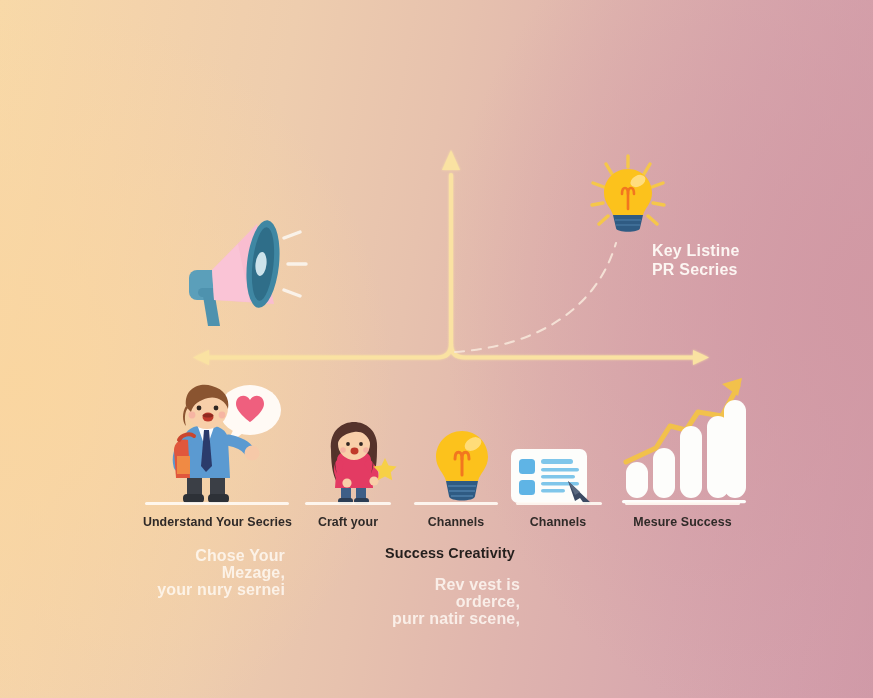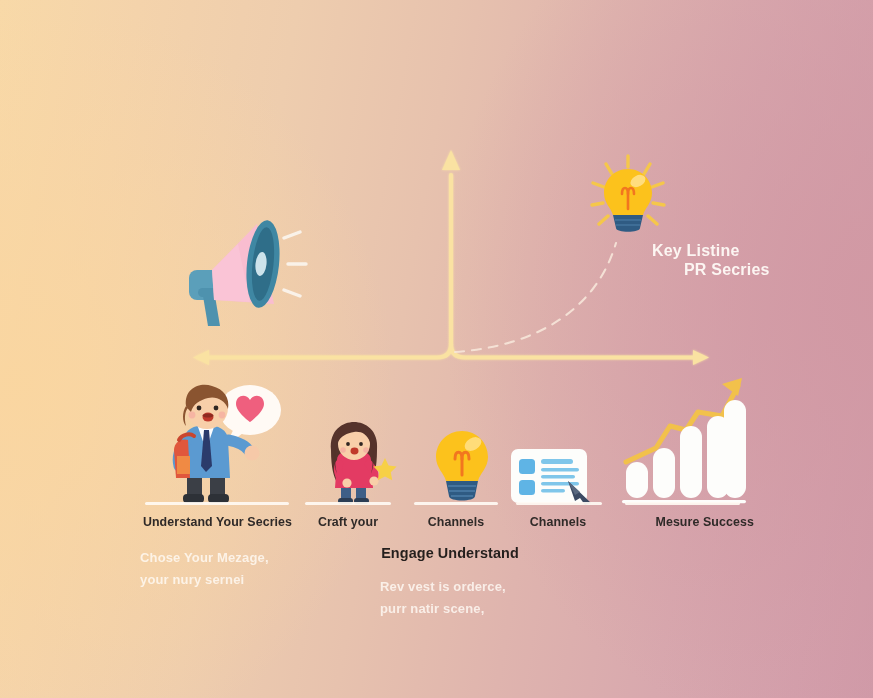--- a/index.html
+++ b/index.html
@@ -55,25 +55,25 @@
 
   .divider {
     position: absolute;
     height: 2.5px;
     border-radius: 2px;
     background: rgba(255,250,243,0.92);
   }
 
   .sub-light {
     position: absolute;
-    text-align: left;
-    font-size: 13px;
+    text-align: right;
+    font-size: 16px;
     font-weight: 600;
     color: rgba(255,251,246,0.80);
-    line-height: 22px;
+    line-height: 17px;
     white-space: pre-line;
     letter-spacing: 0.15px;
     filter: blur(0.35px);
   }
 
   .headline-dark {
     position: absolute;
     font-size: 14.4px;
     font-weight: 700;
     color: #241f1d;
@@ -173,21 +173,21 @@
 
       <path d="M 31 63 L 61 63 L 58 76 C 58 81 34 81 34 76 Z" fill="#2f5b83"></path>
       <g stroke="#4a7aa3" stroke-width="1.5" opacity="0.8">
         <line x1="33" y1="68" x2="59" y2="68"></line>
         <line x1="34" y1="73" x2="58" y2="73"></line>
       </g>
     </svg>
   </div>
 
   <div class="side-note" style="left:652px; top:241px; width:160px;">Key Listine</div>
-  <div class="side-note" style="left:652px; top:260px; width:160px;margin-left:32px;">PR Secries</div>
+  <div class="side-note" style="left:652px; top:260px; width:160px;">PR Secries</div>
 
   <div class="icon-abs" style="left:146px; top:378px; width:138px; height:128px;">
     <svg width="138" height="128" viewBox="0 0 138 128">
 
       <ellipse cx="104" cy="32" rx="31" ry="25" fill="#fffaf5"></ellipse>
       <path d="M 88 50 L 80 68 L 97 55 Z" fill="#fffaf5"></path>
       <path d="M 104 22 C 108 15 118 17 118 26 C 118 34 104 44 104 44
                C 104 44 90 34 90 26 C 90 17 100 15 104 22 Z" fill="#ef5f7e"></path>
 
       <rect x="41" y="96" width="15" height="26" rx="3" fill="#3b3f46"></rect>
@@ -317,24 +317,24 @@
   <div class="divider" style="left:145px; top:502px; width:144px;"></div>
   <div class="divider" style="left:305px; top:502px; width:86px;"></div>
   <div class="divider" style="left:414px; top:502px; width:84px;"></div>
   <div class="divider" style="left:516px; top:502px; width:86px;"></div>
   <div class="divider" style="left:625px; top:502px; width:115px;"></div>
 
   <div class="col-label" style="left:130px; top:514px; width:175px;">Understand Your Secries</div>
   <div class="col-label" style="left:303px; top:514px; width:90px;">Craft your</div>
   <div class="col-label" style="left:412px; top:514px; width:88px;">Channels</div>
   <div class="col-label" style="left:514px; top:514px; width:88px;">Channels</div>
-  <div class="col-label" style="left:639px; top:514px; width:115px;text-align:right;">Mesure Success</div>
+  <div class="col-label" style="left:625px; top:514px; width:115px;">Mesure Success</div>
 
   <div class="sub-light" style="left:140px; top:547px; width:145px;">Chose Your Mezage,
 your nury sernei</div>
 
 
-  <div class="headline-dark" style="left:375px; top:545px; width:150px;">Engage Understand</div>
+  <div class="headline-dark" style="left:375px; top:545px; width:150px;">Success Creativity</div>
 
   <div class="sub-light" style="left:380px; top:576px; width:140px;">Rev vest is orderce,
 purr natir scene,</div>
 
 </div>
 
 </body></html>

